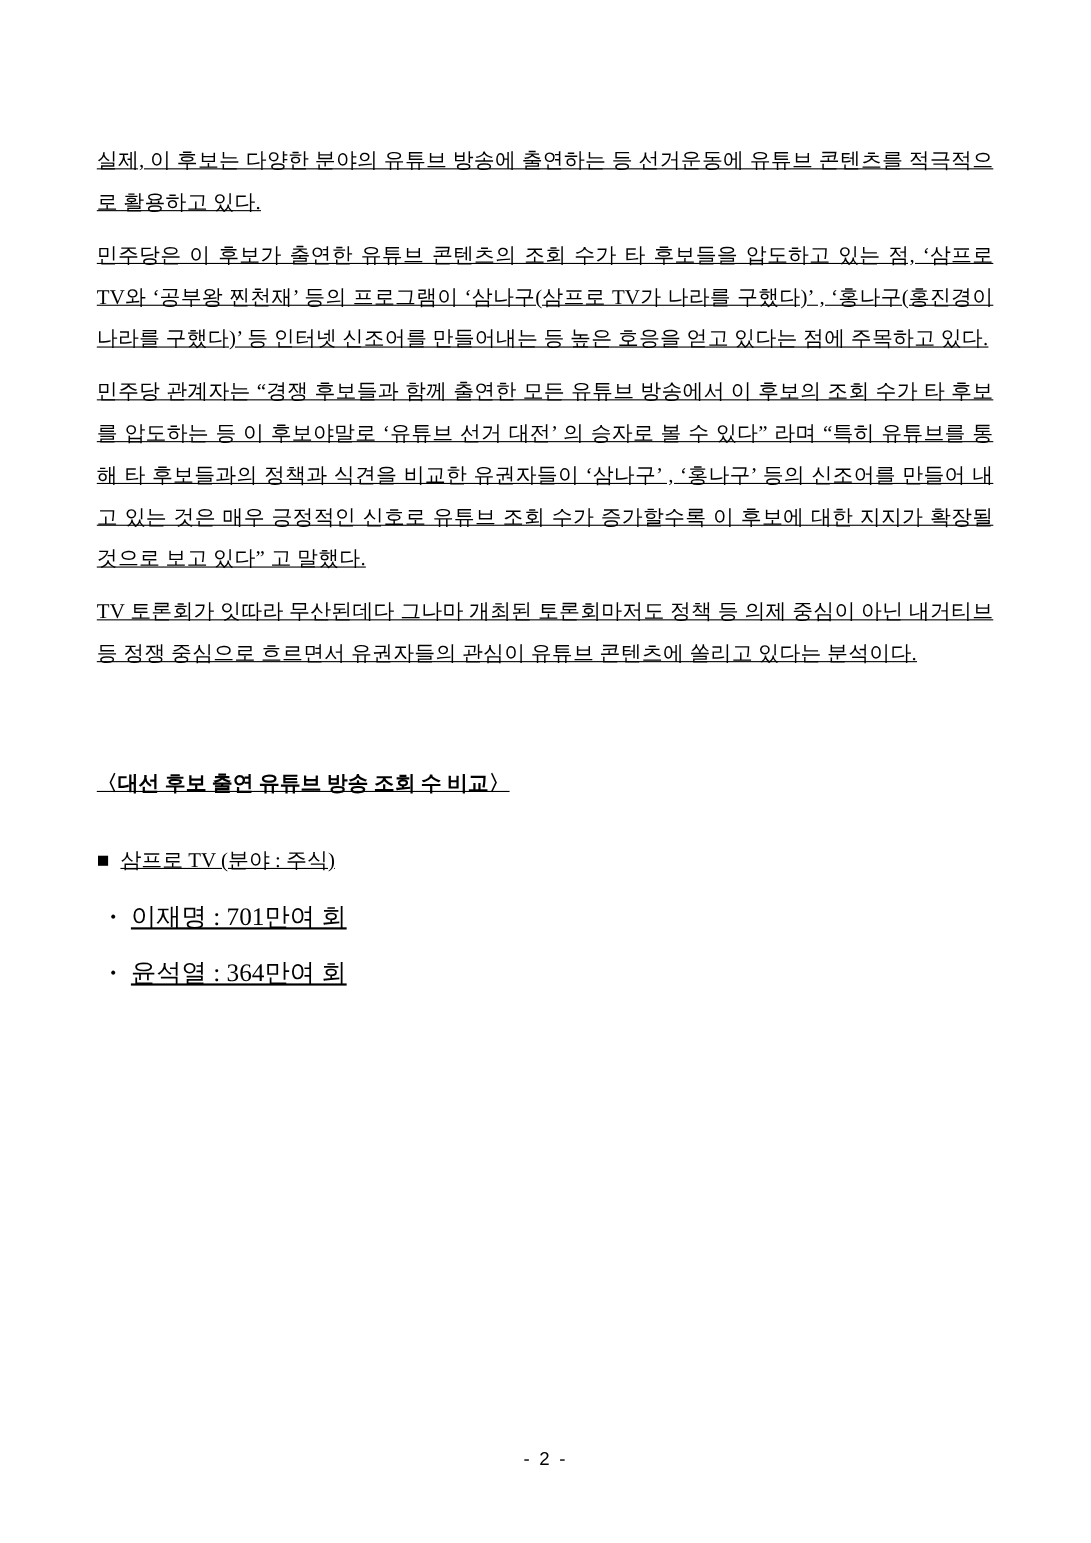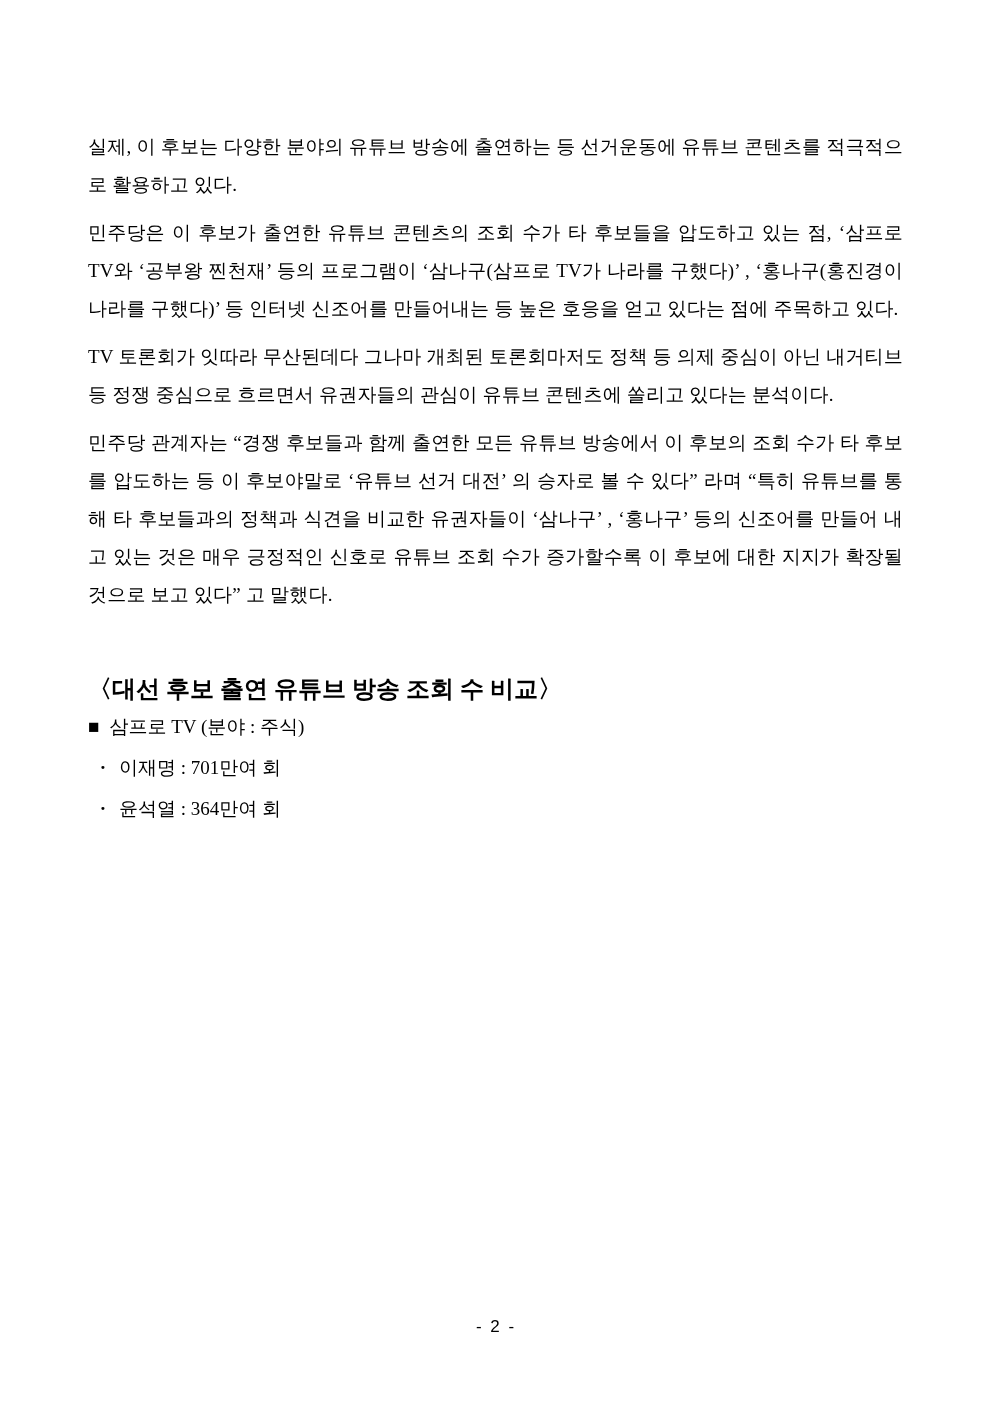--- a/index.html
+++ b/index.html
@@ -9,51 +9,52 @@
   }
   .page {
     position: relative;
     width: 992px;
     height: 1403px;
     background: #ffffff;
     color: #000000;
     font-family: "Liberation Serif", "DejaVu Serif", serif;
     overflow: hidden;
     box-sizing: border-box;
+    text-decoration: underline;
   }
   .content {
     padding: 128px 89px 0 88px;
   }
   p.para {
     font-size: 19px;
     line-height: 38px;
     text-align: justify;
     margin: 0 0 10px 0;
     letter-spacing: 0.2px;
   }
   h2.comparison-heading {
-    font-size: 24px;
+    font-size: 19px;
     line-height: 38px;
     font-weight: bold;
-    margin: 56px 0 0 0;
+    margin: 80px 0 0 0;
   }
   .section-line {
     font-size: 19px;
     line-height: 38px;
-    margin-top: 0;
+    margin-top: 32px;
   }
   .section-line .sq {
     display: inline-block;
     margin-right: 10px;
     font-size: 19px;
   }
   .bullet-line {
-    font-size: 19px;
+    font-size: 23px;
     line-height: 38px;
-    margin-top: 3px;
+    margin-top: 13px;
     padding-left: 8px;
   }
   .bullet-line .dot {
     display: inline-block;
     width: 14px;
     margin-right: 9px;
     text-align: center;
     font-weight: bold;
   }
   .footer {
@@ -68,22 +69,22 @@
   }
 </style>
 </head>
 <body>
 
 <div class="page">
   <div class="content">
 
     <p class="para">실제, 이 후보는 다양한 분야의 유튜브 방송에 출연하는 등 선거운동에 유튜브 콘텐츠를 적극적으로 활용하고 있다.</p>
     <p class="para">민주당은 이 후보가 출연한 유튜브 콘텐츠의 조회 수가 타 후보들을 압도하고 있는 점, ‘삼프로 TV와 ‘공부왕 찐천재’ 등의 프로그램이 ‘삼나구(삼프로 TV가 나라를 구했다)’ , ‘홍나구(홍진경이 나라를 구했다)’ 등 인터넷 신조어를 만들어내는 등 높은 호응을 얻고 있다는 점에 주목하고 있다.</p>
+    <p class="para">민주당 관계자는 “경쟁 후보들과 함께 출연한 모든 유튜브 방송에서 이 후보의 조회 수가 타 후보를 압도하는 등 이 후보야말로 ‘유튜브 선거 대전’ 의 승자로 볼 수 있다” 라며 “특히 유튜브를 통해 타 후보들과의 정책과 식견을 비교한 유권자들이 ‘삼나구’ , ‘홍나구’ 등의 신조어를 만들어 내고 있는 것은 매우 긍정적인 신호로 유튜브 조회 수가 증가할수록 이 후보에 대한 지지가 확장될 것으로 보고 있다” 고 말했다.</p>
     <p class="para">TV 토론회가 잇따라 무산된데다 그나마 개최된 토론회마저도 정책 등 의제 중심이 아닌 내거티브 등 정쟁 중심으로 흐르면서 유권자들의 관심이 유튜브 콘텐츠에 쏠리고 있다는 분석이다.</p>
-    <p class="para">민주당 관계자는 “경쟁 후보들과 함께 출연한 모든 유튜브 방송에서 이 후보의 조회 수가 타 후보를 압도하는 등 이 후보야말로 ‘유튜브 선거 대전’ 의 승자로 볼 수 있다” 라며 “특히 유튜브를 통해 타 후보들과의 정책과 식견을 비교한 유권자들이 ‘삼나구’ , ‘홍나구’ 등의 신조어를 만들어 내고 있는 것은 매우 긍정적인 신호로 유튜브 조회 수가 증가할수록 이 후보에 대한 지지가 확장될 것으로 보고 있다” 고 말했다.</p>
 
     <h2 class="comparison-heading">〈대선 후보 출연 유튜브 방송 조회 수 비교〉</h2>
 
     <div class="section-line">
       <span class="sq">■</span><span>삼프로 TV (분야 : 주식)</span>
     </div>
 
     <div class="bullet-line">
       <span class="dot">·</span><span>이재명 : 701만여 회</span>
     </div>

